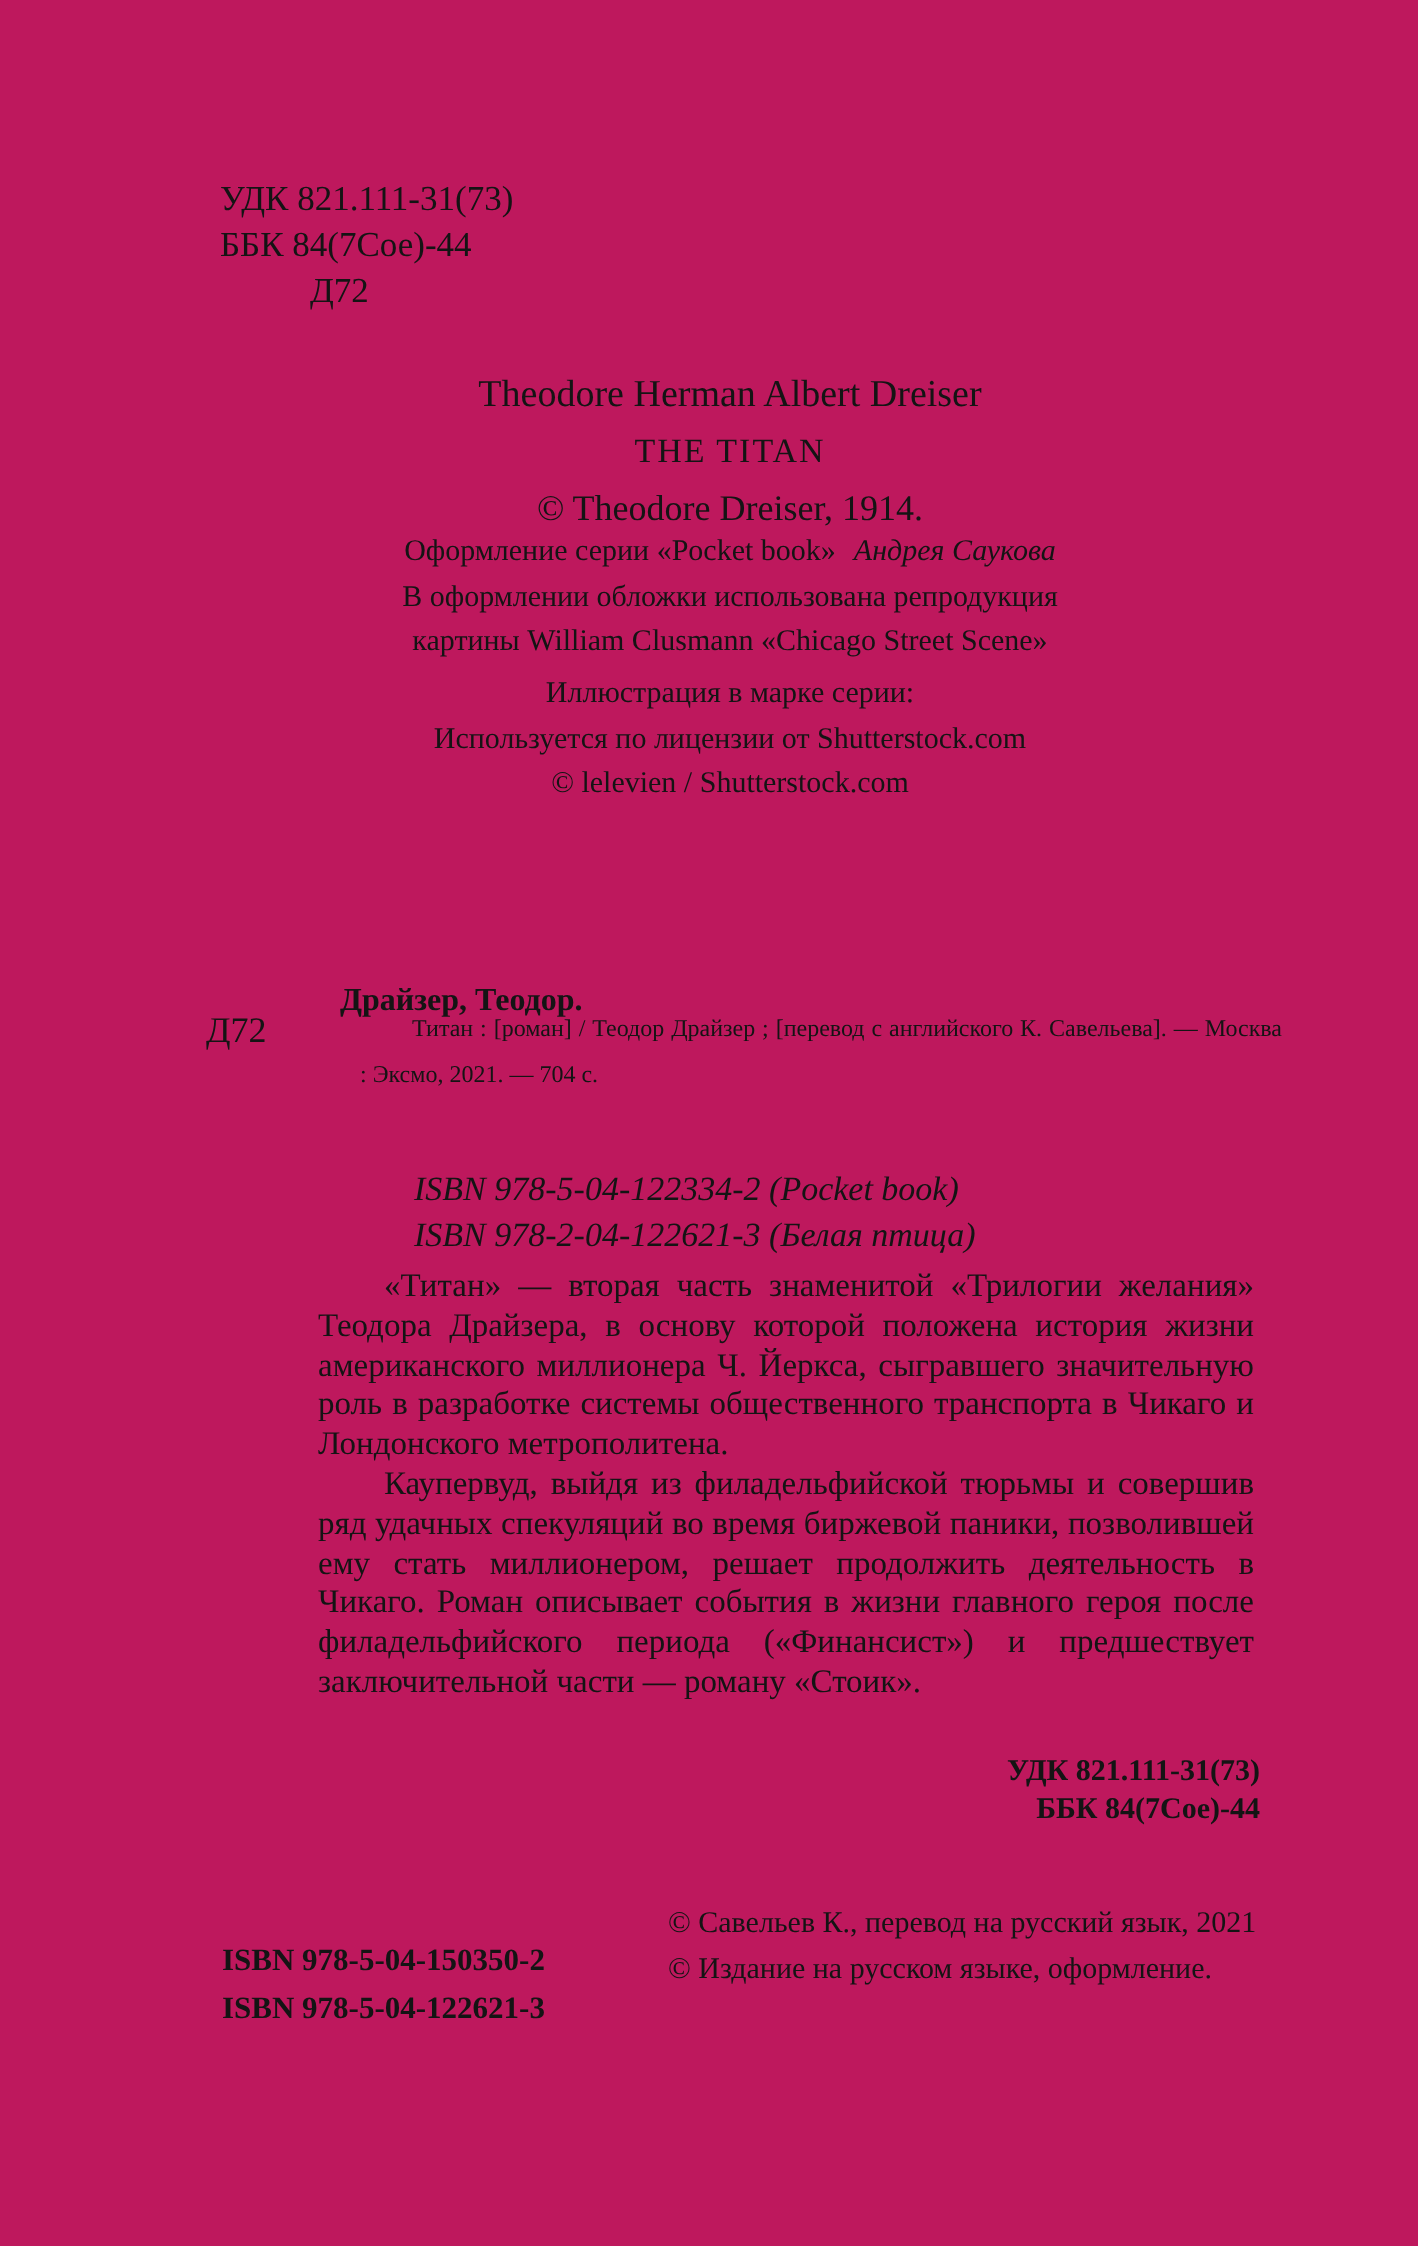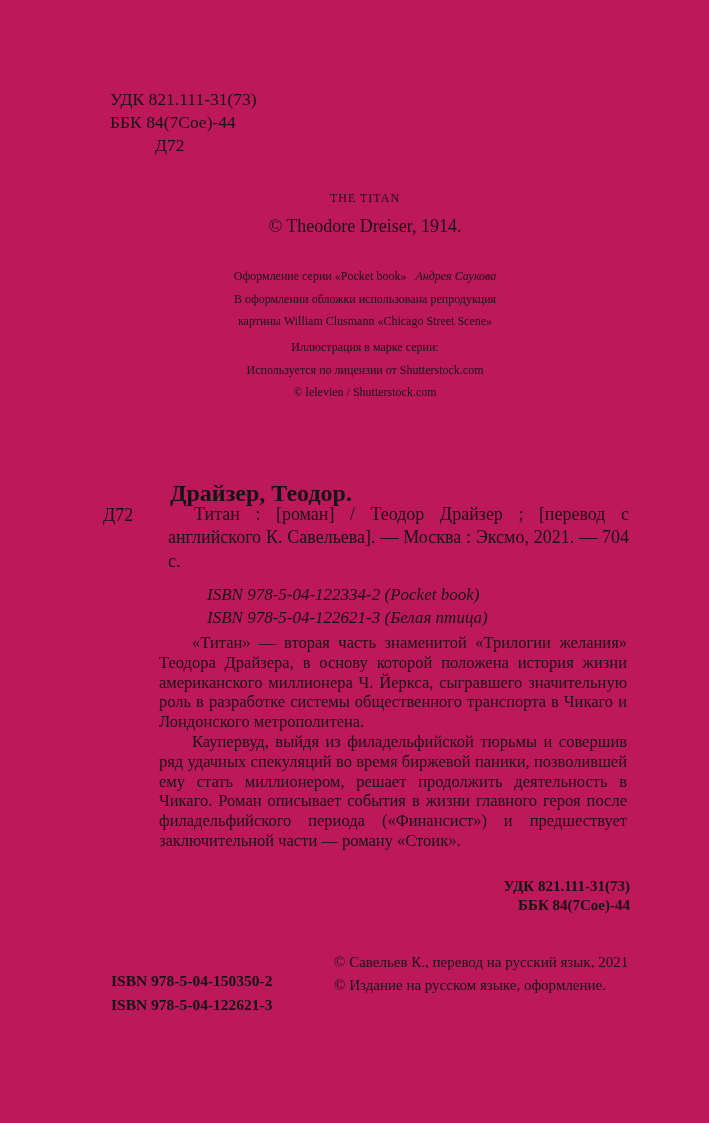--- a/index.html
+++ b/index.html
@@ -15,34 +15,34 @@
   .abs { position: absolute; }
 
   
   .catalog-top { left: 110px; top: 88px; font-size: 17.5px; line-height: 23px; white-space: nowrap; }
   .catalog-top .indent { padding-left: 45px; }
 
   
   .center-col { left: 85px; width: 560px; text-align: center; }
   .title-block { top: 184px; line-height: 28px; }
   .title-en-author { font-size: 19px; }
-  .title-en { font-size: 12px; letter-spacing: 1px; }
+  .title-en { font-size: 17px; letter-spacing: 1px; }
   .title-copy { font-size: 18px; }
 
-  .design-block { font-size: 12px; line-height: 22.5px; }
+  .design-block { font-size: 15px; line-height: 22.5px; }
   .design-1 { top: 265px; }
   .design-2 { top: 336px; }
   .italic-name { font-style: italic; margin-left: 9px; }
 
   
-  .bib-author { left: 170px; top: 480px; font-size: 24px; font-weight: bold; white-space: nowrap; }
+  .bib-author { left: 170px; top: 492px; font-size: 16px; font-weight: bold; white-space: nowrap; }
   .bib-index  { left: 103px; top: 505px; font-size: 18px; }
   .bib-record {
-    left: 168px; top: 503px; width: 461px;
-    font-size: 18px; line-height: 23.3px;
+    left: 180px; top: 503px; width: 461px;
+    font-size: 12px; line-height: 23.3px;
     text-align: justify; text-indent: 26px;
   }
 
   .isbn-mid { left: 207px; top: 583px; font-size: 17px; line-height: 23px; white-space: nowrap; font-style: italic; }
 
   .annotation {
     left: 159px; top: 633px; width: 468px;
     font-size: 16.5px; line-height: 19.8px;
     text-align: justify;
   }
@@ -63,20 +63,21 @@
 
 <div class="page">
 
   <div class="abs catalog-top">
     <div>УДК 821.111-31(73)</div>
     <div>ББК 84(7Сое)-44</div>
     <div class="indent">Д72</div>
   </div>
 
   <div class="abs center-col title-block">
+    <div class="title-en-author">Theodore Herman Albert Dreiser</div>
     <div class="title-en">THE TITAN</div>
     <div class="title-copy">© Theodore Dreiser, 1914.</div>
   </div>
 
   <div class="abs center-col design-block design-1">
     <div><span>Оформление серии «Pocket book»</span><span class="italic-name">Андрея Саукова</span></div>
     <div>В оформлении обложки использована репродукция</div>
     <div>картины William Clusmann «Chicago Street Scene»</div>
   </div>
 
@@ -85,21 +86,21 @@
     <div>Используется по лицензии от Shutterstock.com</div>
     <div>© lelevien / Shutterstock.com</div>
   </div>
 
   <div class="abs bib-author">Драйзер, Теодор.</div>
   <div class="abs bib-index">Д72</div>
   <div class="abs bib-record">Титан : [роман] / Теодор Драйзер ; [перевод с английского К. Савельева]. — Москва : Эксмо, 2021. — 704 с.</div>
 
   <div class="abs isbn-mid">
     <div>ISBN 978-5-04-122334-2 (Pocket book)</div>
-    <div>ISBN 978-5-04-122621-3 (Белая птица)</div>
+    <div>ISBN 978-2-04-122621-3 (Белая птица)</div>
   </div>
 
   <div class="abs annotation">
     <p>«Титан» — вторая  часть знаменитой «Трилогии желания» Теодора Драйзера, в основу которой положена история жизни американского миллионера Ч. Йеркса, сыгравшего значительную роль в разработке системы общественного транспорта в Чикаго и Лондонского метрополитена.</p>
     <p>Каупервуд, выйдя из филадельфийской тюрьмы и совершив ряд удачных спекуляций во время биржевой паники, позволившей ему стать миллионером, решает продолжить деятельность в Чикаго. Роман описывает события в жизни главного героя после филадельфийского периода («Финансист») и предшествует заключительной части — роману «Стоик».</p>
   </div>
 
   <div class="abs catalog-bottom">
     <div>УДК 821.111-31(73)</div>
     <div>ББК 84(7Сое)-44</div>

